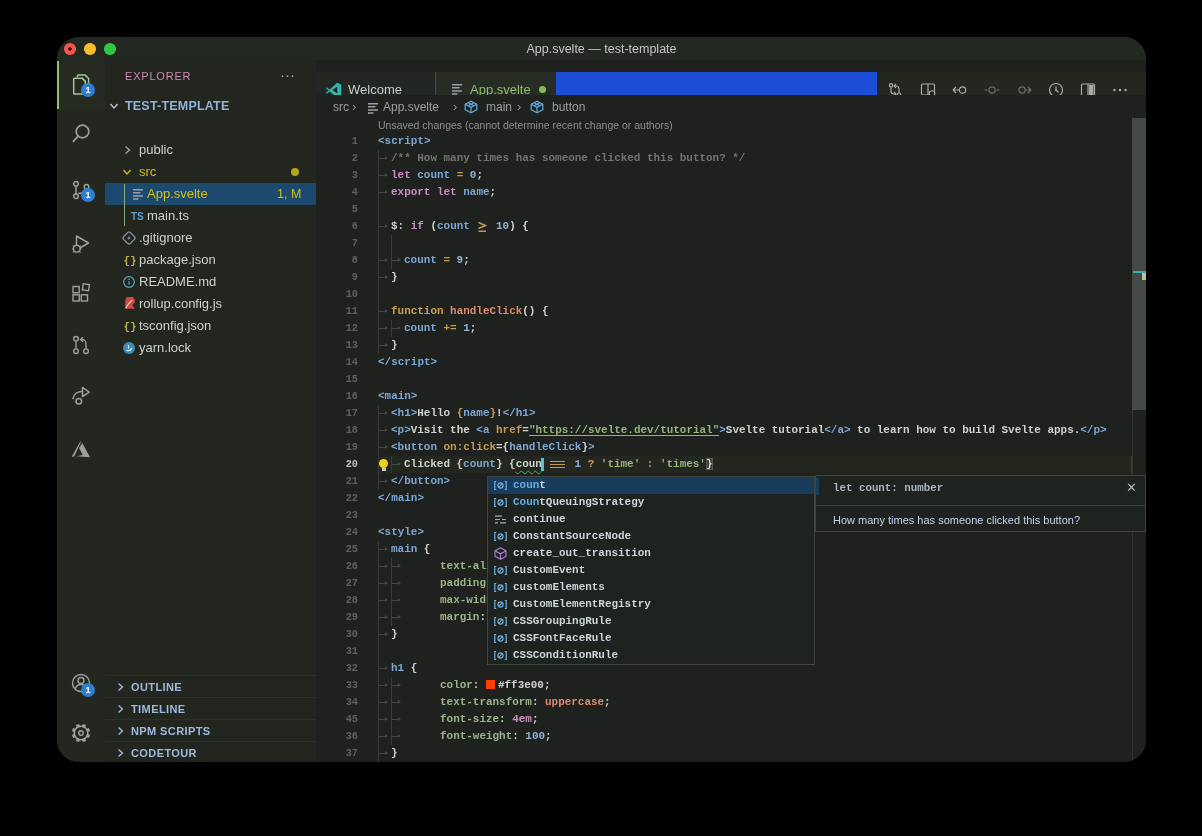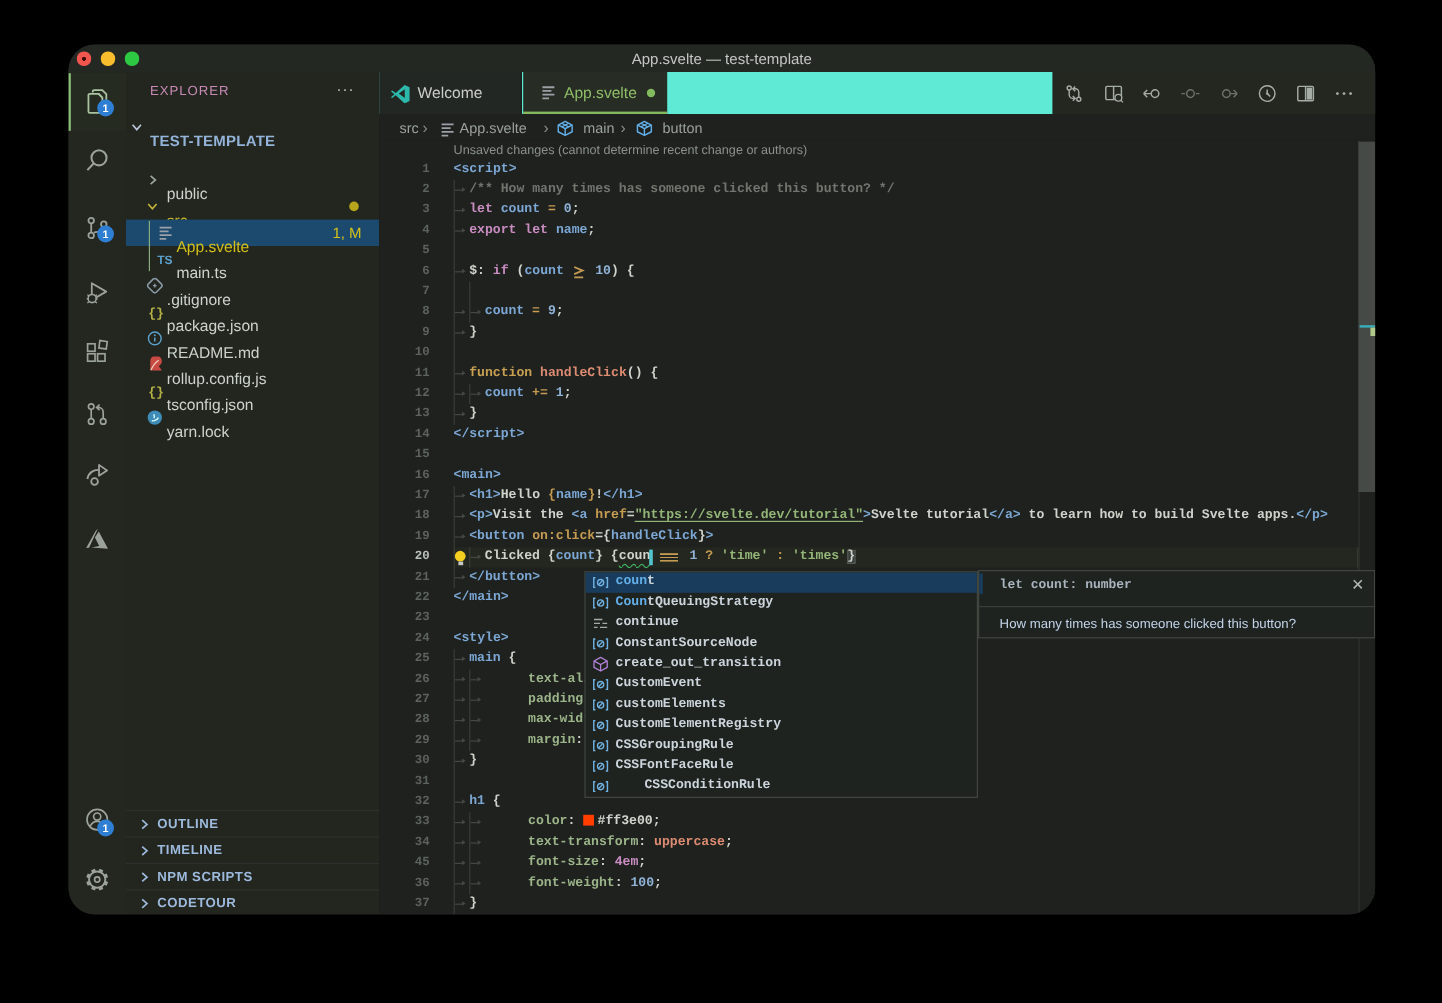--- a/index.html
+++ b/index.html
@@ -14,25 +14,25 @@
 .act svg { position:absolute; left:12px; top:12px; }
 .badge { position:absolute; left:24px; top:22px; width:14px; height:14px; border-radius:50%; background:#2e7ed3; color:#fff; font-size:9px; text-align:center; line-height:14px; font-weight:bold; }
 #sidebar { position:absolute; left:48px; top:23px; width:211px; height:702px; background:#22261f; }
 #sbhead { position:absolute; left:20px; top:10px; font-size:11px; letter-spacing:.8px; color:#c88ab5; }
 #sbdots { position:absolute; left:175px; top:6px; font-size:15px; color:#a8aea8; letter-spacing:0px; }
 .row { position:absolute; left:0; width:211px; height:22px; line-height:22px; font-size:13px; color:#ccd2cc; }
 .chev { position:absolute; width:10px; height:10px; top:6px; }
 .chev svg { display:block; }
 .ficon svg { display:block; }
 .ficon { position:absolute; top:4px; width:14px; height:14px; }
-.fname { position:absolute; top:0;margin-top:12px; }
+.fname { position:absolute; top:0; }
 .sect { position:absolute; left:0; width:211px; height:22px; line-height:22px; border-top:1px solid #2d312d; color:#9db9dc; font-weight:bold; font-size:11px; letter-spacing:.4px; }
 .sect .lbl { position:absolute; left:26px; top:0; }
 #editor { position:absolute; left:259px; top:23px; width:830px; height:702px; background:#1e211e; }
-#tabbar { position:absolute; left:0; top:0; width:830px; height:35px; background:#5eead4; }
+#tabbar { position:absolute; left:0; top:12px; width:830px; height:35px; background:#1d4ed8; }
 .tab { position:absolute; top:0; height:35px; }
 #bread { position:absolute; left:0; top:35px; width:830px; height:22px; background:#1e211e; font-size:12px; color:#9aa19a; }
 #bread span { position:absolute; top:1px; line-height:22px; }
 #code { position:absolute; left:0; top:57px; width:830px; height:645px; background:#1e211e; font-family:"Liberation Mono", monospace; font-weight:bold; font-size:10.95px; }
 .lens { position:absolute; left:62px; top:2px; font-family:"Liberation Sans",sans-serif; font-weight:normal; font-size:10.5px; color:#8a918a; }
 .line { position:absolute; left:0; width:830px; height:17px; line-height:17px; white-space:pre; }
 .ln { position:absolute; left:0px; width:42px; text-align:right; color:#5c625c; font-size:10.3px; }
 .cd { position:absolute; left:62px; top:0; }
 .t { color:#7ca7d4; } .k { color:#c98cc0; } .v { color:#7ca7d4; } .o { color:#c59b52; }
 .s { color:#93b577; } .c { color:#70766e; } .w { color:#ced4cb; } .fn { color:#dd8b72; }
@@ -494,21 +494,21 @@
               <path d="M5.7 9.3 9.3 5.7" stroke="#6fb1e0" stroke-width="1.1"></path>
             </svg></span>
           <span style="position:absolute;left:25px;line-height:17px;">CSSFontFaceRule</span>
         </div>
 <div style="position:absolute;left:0;top:170px;width:100%;height:17px;">
           <span style="position:absolute;left:5px;top:1px;"><svg width="15" height="15" viewBox="0 0 15 15" fill="none">
               <path d="M3.2 3.5H1.8v8h1.4M11.8 3.5h1.4v8h-1.4" stroke="#6fb1e0" stroke-width="1.2"></path>
               <circle cx="7.5" cy="7.5" r="2.6" stroke="#6fb1e0" stroke-width="1.1"></circle>
               <path d="M5.7 9.3 9.3 5.7" stroke="#6fb1e0" stroke-width="1.1"></path>
             </svg></span>
-          <span style="position:absolute;left:25px;line-height:17px;margin-left:24px;">CSSConditionRule</span>
+          <span style="position:absolute;left:25px;line-height:17px;">CSSConditionRule</span>
         </div>
     </div>
     <div id="docs" style="position:absolute;left:499px;top:415px;width:331px;height:57px;background:#1f231f;border:1px solid #404540;">
 <div style="position:absolute;left:0;top:2px;width:3px;height:17px;background:#1a3c5c;"></div>
 <div style="position:absolute;left:17px;top:6px;font-family:'Liberation Mono',monospace;font-weight:bold;font-size:10.8px;color:#a9b4be;">let count: number</div>
 <div style="position:absolute;left:0px;top:29px;width:331px;height:1px;background:#3a3f3a;"></div>
 <div style="position:absolute;left:17px;top:38px;font-size:11px;color:#c2d4ea;">How many times has someone clicked this button?</div>
 <div style="position:absolute;right:8px;top:4px;font-size:13px;color:#b0b8b0;">✕</div>
     </div>
   </div>

